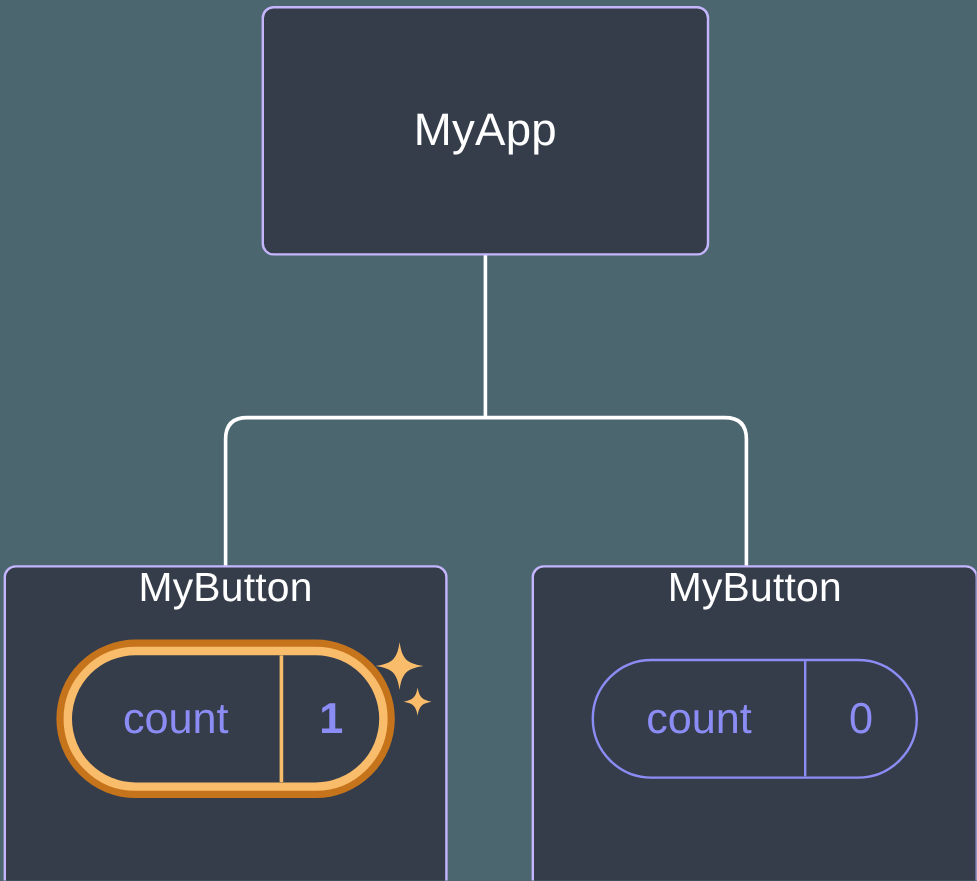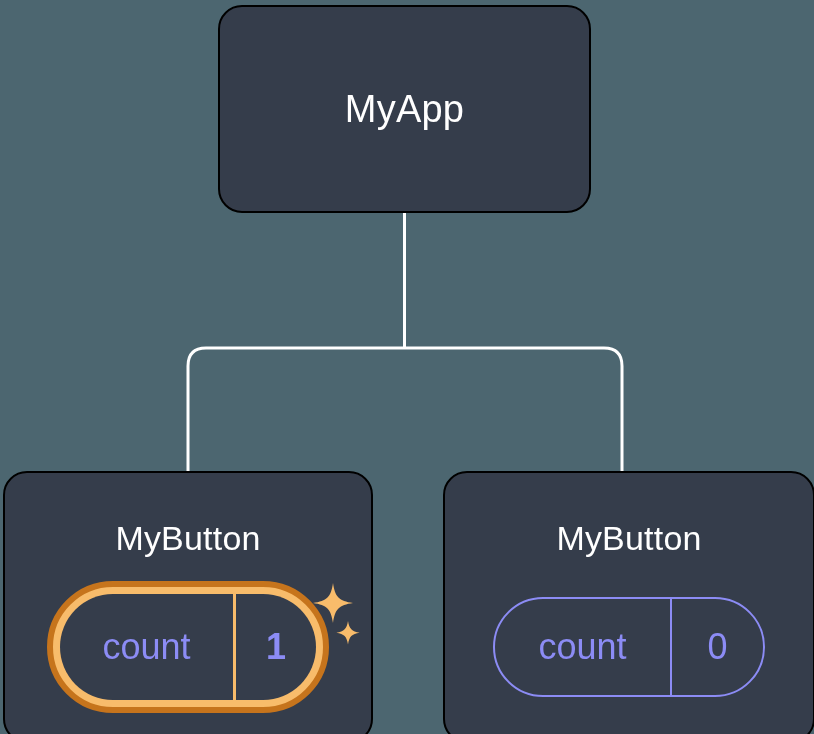--- a/index.html
+++ b/index.html
@@ -25,22 +25,22 @@
     height: 734px;
     z-index: 1;
   }
 
   
   .node {
     position: absolute;
     z-index: 2;
     box-sizing: border-box;
     background: #353d4b;
-    border: 2px solid #000000;
-    border-radius: 24px;
+    border: 2px solid #c4b5fd;
+    border-radius: 10px;
   }
 
   .node-root {
     left: 218px;
     top: 5px;
     width: 373px;
     height: 208px;
     display: flex;
     align-items: center;
     justify-content: center;
@@ -64,21 +64,20 @@
 
   .node-child-left  { left: 3px;   width: 370px; }
   .node-child-right { left: 443px; width: 372px; }
 
   .node-title-child {
     color: #ffffff;
     font-size: 34px;
     font-weight: 400;
     letter-spacing: 0.2px;
     line-height: 1;
-    margin-top: 48px;
   }
 
   
   .pill-wrap {
     position: relative;
     margin-top: 26px;
   }
 
   
   .pill {

